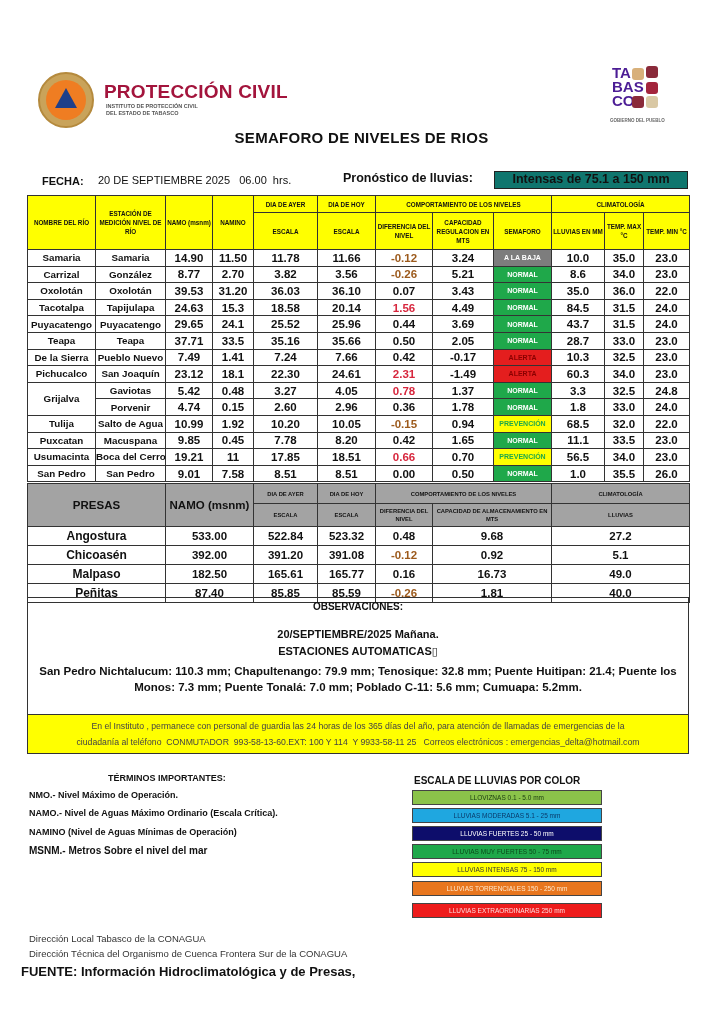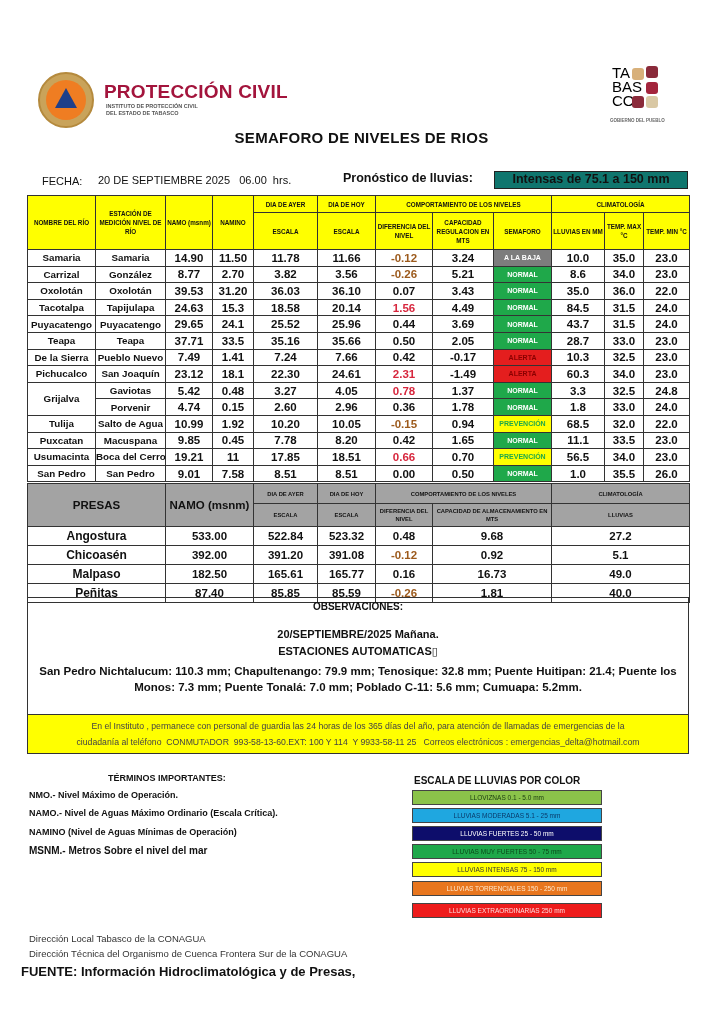--- a/index.html
+++ b/index.html
@@ -9,27 +9,27 @@
   .abs { position: absolute; }
 
   
   .logo-pc { left: 38px; top: 72px; width: 56px; height: 56px; border-radius: 50%; background: #c9a35a; border: 2px solid #b58a3d; }
   .logo-pc .inner { position: absolute; left: 6px; top: 6px; width: 40px; height: 40px; border-radius: 50%; background: #ef7d22; }
   .logo-pc .tri { position: absolute; left: 9px; top: 8px; width: 0; height: 0; border-left: 11px solid transparent; border-right: 11px solid transparent; border-bottom: 20px solid #1e3f8a; }
   .pc-title { left: 104px; top: 81px; font-size: 19px; font-weight: 900; color: #a3143c; letter-spacing: 0.2px; }
   .pc-sub { left: 106px; top: 103px; font-size: 5.5px; font-weight: bold; color: #555; line-height: 7px; }
 
   .tab-logo { left: 612px; top: 66px; width: 66px; height: 62px; }
-  .tab-logo .word { position: absolute; left: 0; top: 0; font-size: 15px; font-weight: 400; line-height: 14px; color: #000000; }
+  .tab-logo .word { position: absolute; left: 0; top: 0; font-size: 15px; font-weight: 700; line-height: 14px; color: #4c1d95; }
   .tab-logo .sq { position: absolute; width: 12px; height: 12px; border-radius: 3px; }
   .tab-logo .gob { position: absolute; left: -2px; top: 52px; font-size: 4.5px; font-weight: bold; color: #666; white-space: nowrap; }
 
   .main-title { left: 0; width: 723px; top: 129px; text-align: center; font-size: 15px; font-weight: bold; letter-spacing: 0.3px; }
 
-  .fecha-lbl { left: 29px; top: 175px; font-size: 11px; font-weight: normal; padding-left: 13px; }
+  .fecha-lbl { left: 29px; top: 175px; font-size: 11px; font-weight: bold; padding-left: 13px; }
   .fecha-val { left: 98px; top: 174px; font-size: 11px; font-weight: normal; }
   .pron-lbl { left: 343px; top: 171px; font-size: 12.5px; font-weight: bold; }
   .pron-box { left: 494px; top: 171px; width: 194px; height: 18px; background: #0f766e; border: 1.5px solid #222; font-size: 12.5px; font-weight: bold; text-align: center; line-height: 15px; }
 
   
   table { border-collapse: collapse; table-layout: fixed; }
   .rios { position: absolute; left: 27px; top: 195px; width: 662px; }
   .rios td, .rios th { border: 1px solid #333; text-align: center; vertical-align: middle; overflow: hidden; white-space: nowrap; }
   .rios th { background: #ffff00; font-size: 6.3px; font-weight: bold; line-height: 9px; white-space: normal; }
   .rios td { font-size: 11.5px; font-weight: bold; height: 16.6px; }

